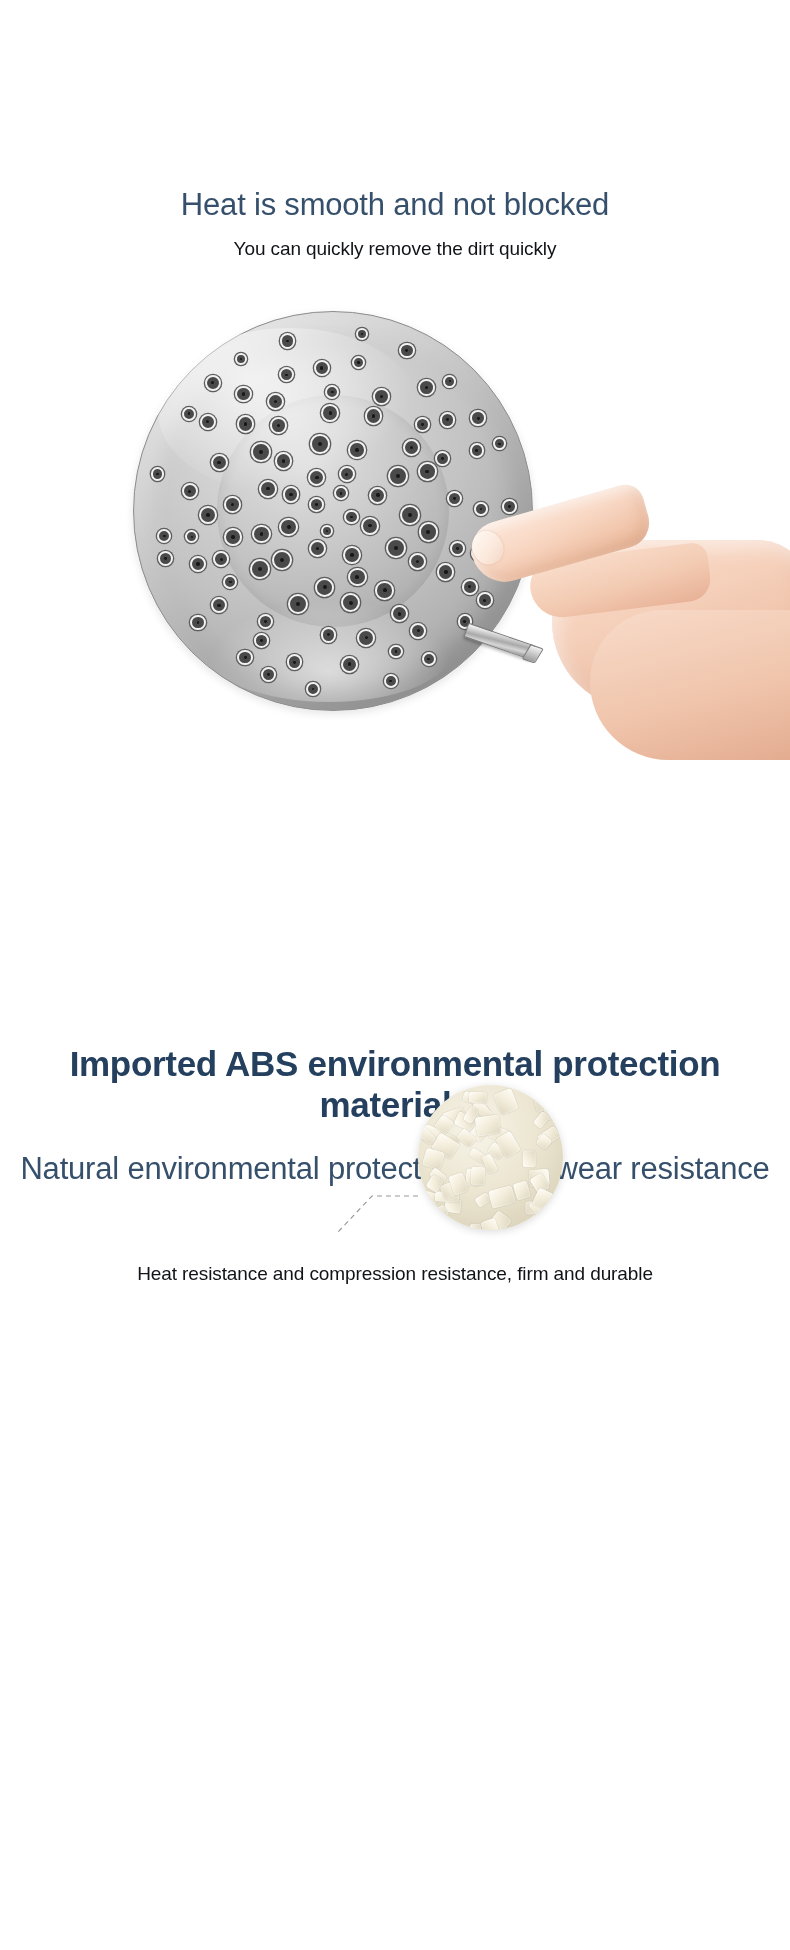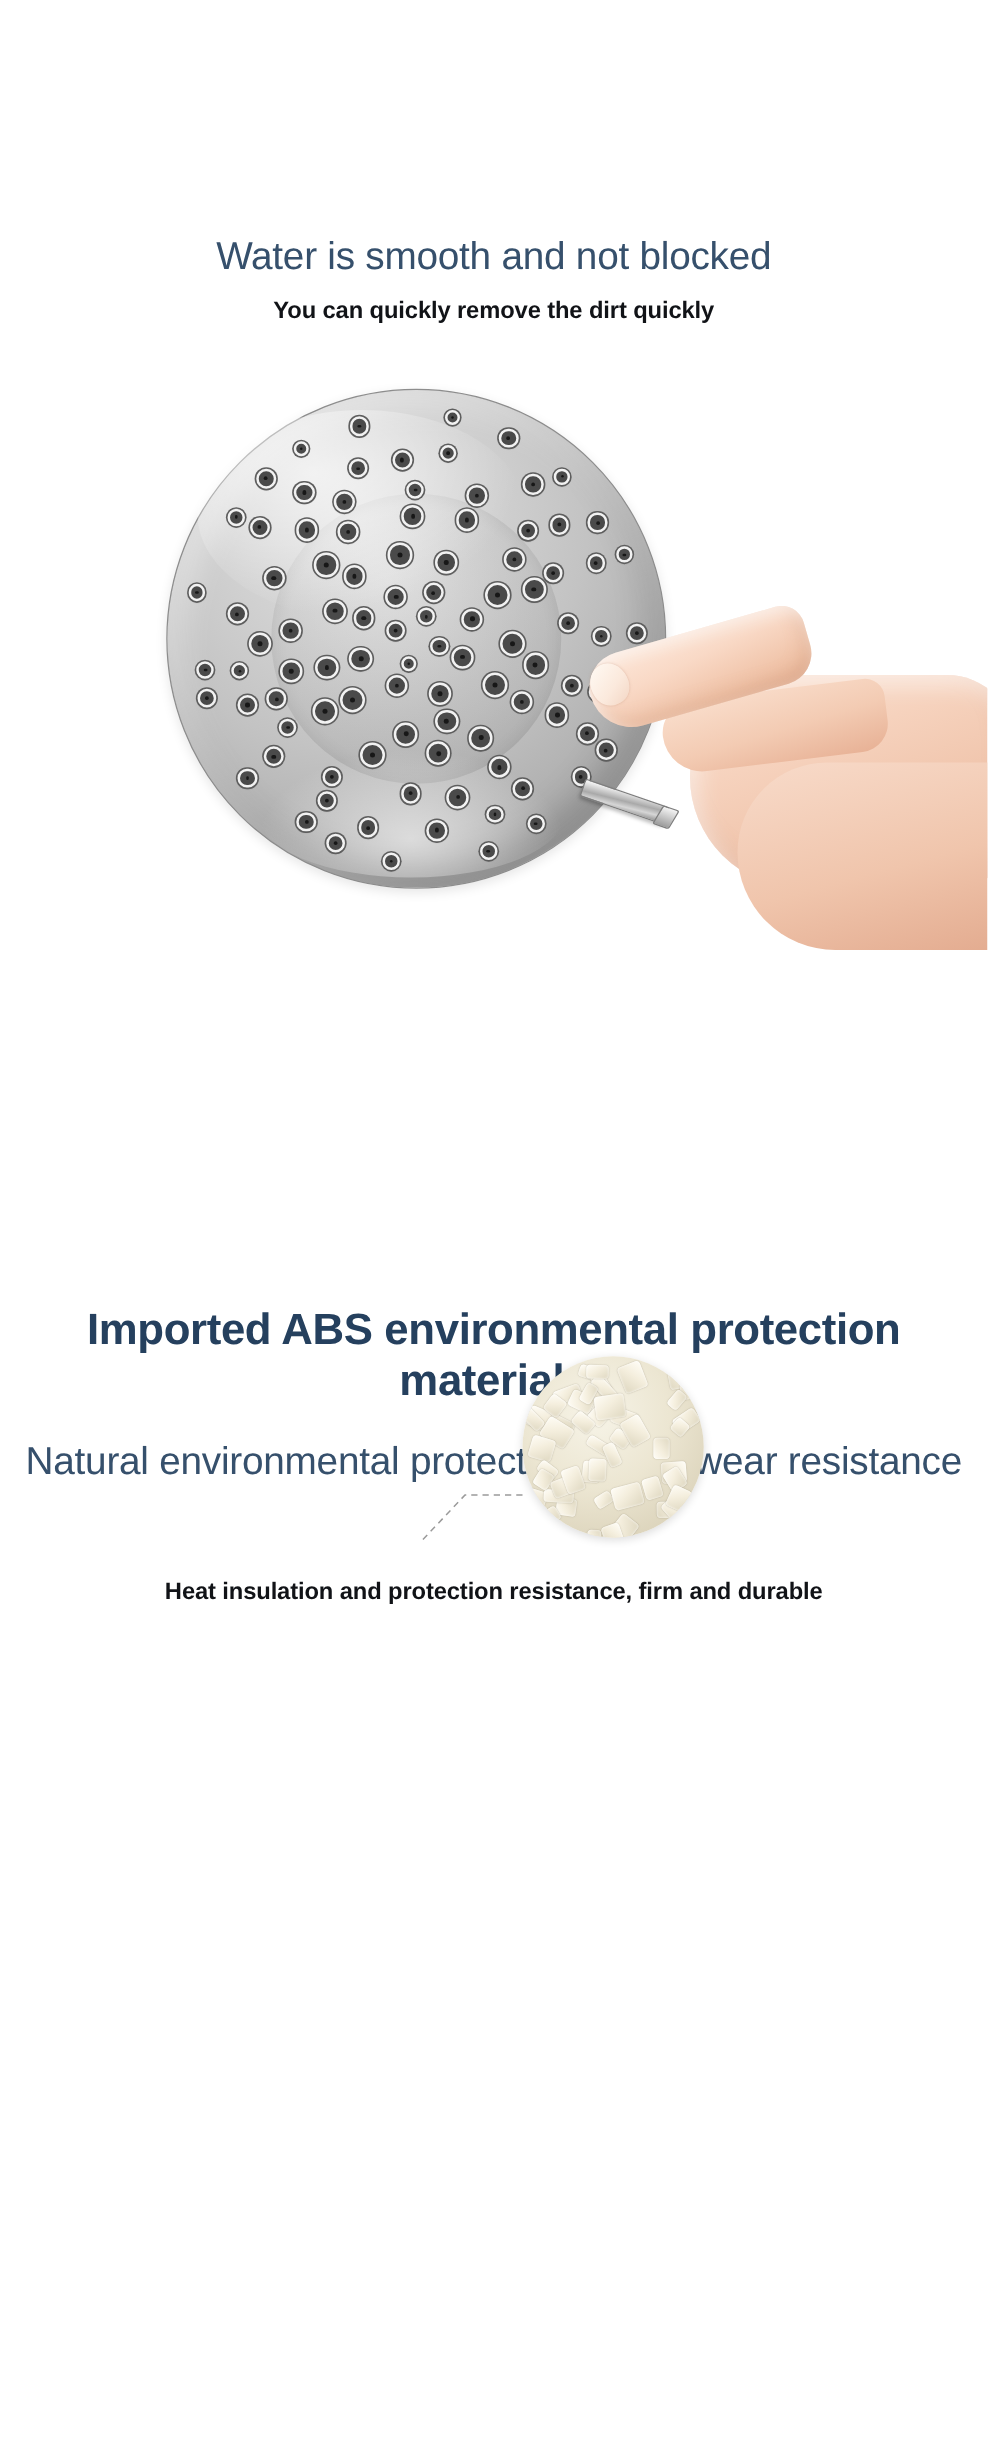--- a/index.html
+++ b/index.html
@@ -17,21 +17,21 @@
   .sec{ position:absolute; left:0; width:790px; text-align:center; }
   .h-main{
     font-size:35px; font-weight:bold; color:#25405e;
     line-height:1.18; letter-spacing:-0.3px;
   }
   .h-sub{
     font-size:31px; font-weight:normal; color:#36506c;
     line-height:1.2; letter-spacing:-0.2px;
   }
   .h-desc{
-    font-size:19px; font-weight:bold; color:#111317;
+    font-size:19px; font-weight:normal; color:#111317;
     line-height:1.3; letter-spacing:-0.1px;
   }
 
   
   #sec1-text{ top:80px; }
   #sec1-text .h-main{ padding:0 70px; }
   #sec1-sub{ top:186px; }
   #sec1-desc{ top:237px; }
 
   .hero1{
@@ -158,21 +158,21 @@
     position:absolute; left:0; top:0; width:790px; height:1950px;
     pointer-events:none;
   }
 </style>
 </head>
 <body>
 
 <div class="page">
 
   <div class="sec" id="sec1-sub">
-    <div class="h-sub">Water is smooth and not blocked</div>
+    <div class="h-sub">Heat is smooth and not blocked</div>
   </div>
   <div class="sec" id="sec1-desc">
     <div class="h-desc">You can quickly remove the dirt quickly</div>
   </div>
 
   <div class="hero1">
     <div class="face">
       <div class="face-inner"></div>
       <div class="face-gloss"></div>
       <div class="face-bottomsheen"></div>
@@ -286,21 +286,21 @@
     </div>
   </div>
 
   <div class="sec" id="sec2-text">
     <div class="h-main">Imported ABS environmental protection materials</div>
   </div>
   <div class="sec" id="sec2-sub">
     <div class="h-sub">Natural environmental protection, good wear resistance</div>
   </div>
   <div class="sec" id="sec2-desc">
-    <div class="h-desc">Heat insulation and protection resistance, firm and durable</div>
+    <div class="h-desc">Heat resistance and compression resistance, firm and durable</div>
   </div>
 
   <svg class="leader">
     <polyline points="418,1196 372,1196 338,1232" fill="none" stroke="#9a9a9a" stroke-width="1.2" stroke-dasharray="5,4"></polyline>
   </svg>
 
   <div class="pellets">
       <div class="pel" style="width: 18.2107px; height: 13.9266px; left: 54.9136px; top: 24.1443px; transform: rotate(64.3817deg);"></div>
       <div class="pel" style="width: 23.4261px; height: 17.192px; left: 113.156px; top: 5.66139px; transform: rotate(79.2866deg);"></div>
       <div class="pel" style="width: 24.3756px; height: 15.7485px; left: 4.16298px; top: 43.1674px; transform: rotate(23.2454deg);"></div>

